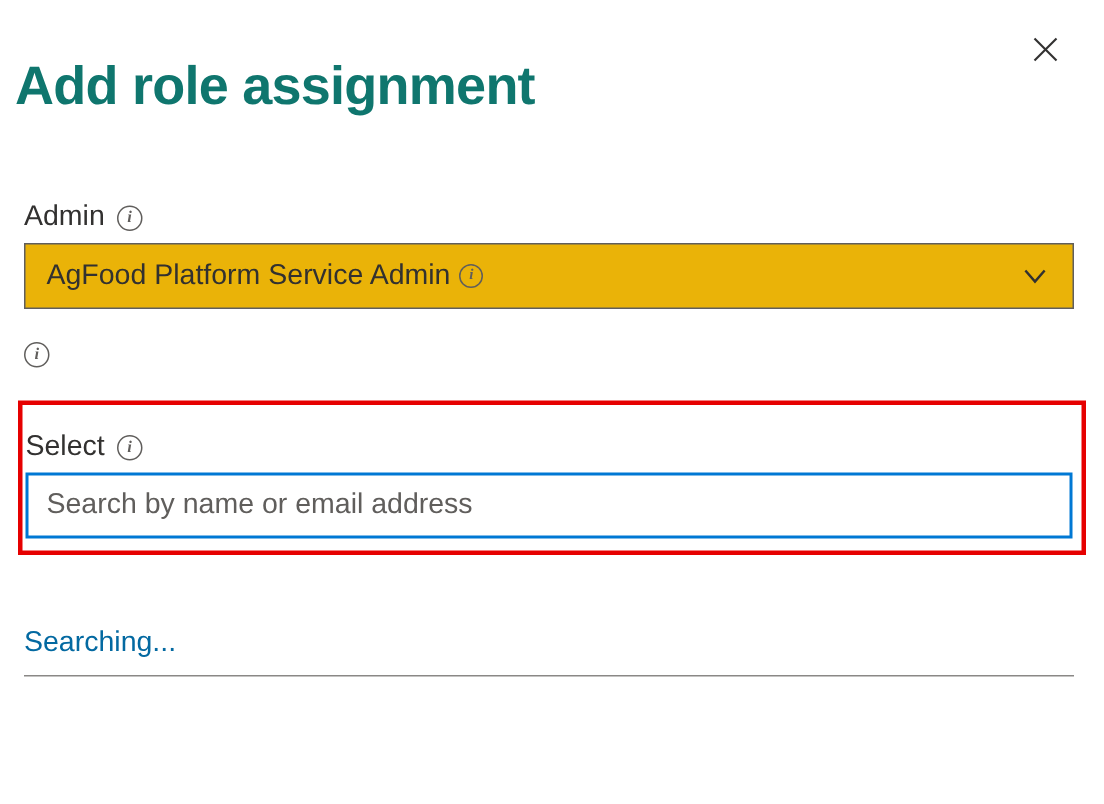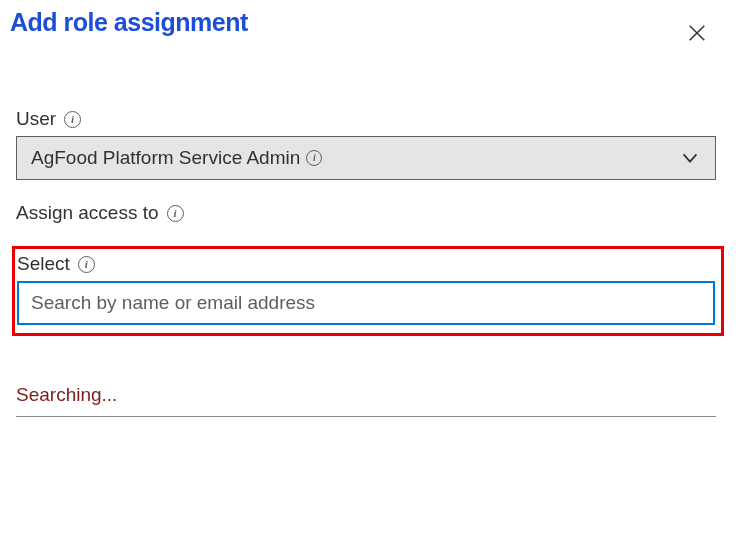--- a/index.html
+++ b/index.html
@@ -15,24 +15,25 @@
       padding: 0;
       color: #323130;
     }
     .header {
       display: flex;
       justify-content: space-between;
       align-items: flex-start;
       padding: 8px 20px 0 10px;
     }
     .title {
-      font-size: 25px;
+      font-size: 36px;
       font-weight: 600;
-      color: #1d4ed8;
+      color: #0f766e;
       letter-spacing: -0.5px;
+      margin-top: 28px;
     }
     .close-btn {
       background: none;
       border: none;
       cursor: pointer;
       padding: 8px;
       margin-top: 6px;
       display: flex;
       align-items: center;
       justify-content: center;
@@ -86,42 +87,42 @@
       font-family: Georgia, serif;
       color: #605e5c;
       line-height: 1;
       font-weight: 600;
       margin-left: 6px;
     }
     .dropdown {
       width: 100%;
       height: 44px;
       border: 1px solid #605e5c;
-      background: #e5e5e5;
+      background: #eab308;
       display: flex;
       align-items: center;
       justify-content: space-between;
       padding: 0 14px;
       cursor: pointer;
     }
     .dropdown-value-wrap {
       display: flex;
       align-items: center;
     }
     .dropdown-value {
       font-size: 19px;
       color: #323130;
     }
     .chevron {
       width: 22px;
       height: 22px;
     }
     .select-highlight {
       border: 3px solid #e60000;
-      padding: 4px 6px 8px 2px;
+      padding: 17px 6px 8px 2px;
       margin-left: -4px;
       margin-right: -8px;
     }
     .search-input {
       width: 100%;
       height: 44px;
       border: 2px solid #0078d4;
       padding: 0 12px;
       font-size: 19px;
       font-family: inherit;
@@ -131,57 +132,56 @@
     .search-input::placeholder {
       color: #605e5c;
     }
     .status-row {
       margin-top: 48px;
       padding-bottom: 10px;
       border-bottom: 1px solid #8a8886;
     }
     .status-text {
       font-size: 19px;
-      color: #7f1d1d;
+      color: #0369a1;
     }
   </style>
 </head>
 <body>
 
 <div class="header">
   <h1 class="title">Add role assignment</h1>
   <button class="close-btn">
     <svg viewBox="0 0 24 24" fill="none" stroke="#323130" stroke-width="1.6">
       <line x1="4" y1="4" x2="20" y2="20"></line>
       <line x1="20" y1="4" x2="4" y2="20"></line>
     </svg>
   </button>
 </div>
 
 <div class="content">
 
   <div class="field-group">
     <div class="field-label-row">
-      <span class="field-label">User</span>
+      <span class="field-label">Admin</span>
       <span class="info-icon">i</span>
     </div>
     <div class="dropdown">
       <span class="dropdown-value-wrap">
         <span class="dropdown-value">AgFood Platform Service Admin</span>
         <span class="info-icon-inline">i</span>
       </span>
       <svg class="chevron" viewBox="0 0 24 24" fill="none" stroke="#323130" stroke-width="1.8">
         <polyline points="5,8 12,16 19,8"></polyline>
       </svg>
     </div>
   </div>
 
   <div class="field-group">
     <div class="field-label-row">
-      <span class="field-label">Assign access to</span>
       <span class="info-icon">i</span>
     </div>
   </div>
 
   <div class="select-highlight">
     <div class="field-label-row">
       <span class="field-label">Select</span>
       <span class="info-icon">i</span>
     </div>
     <input type="text" class="search-input" placeholder="Search by name or email address" style="">

